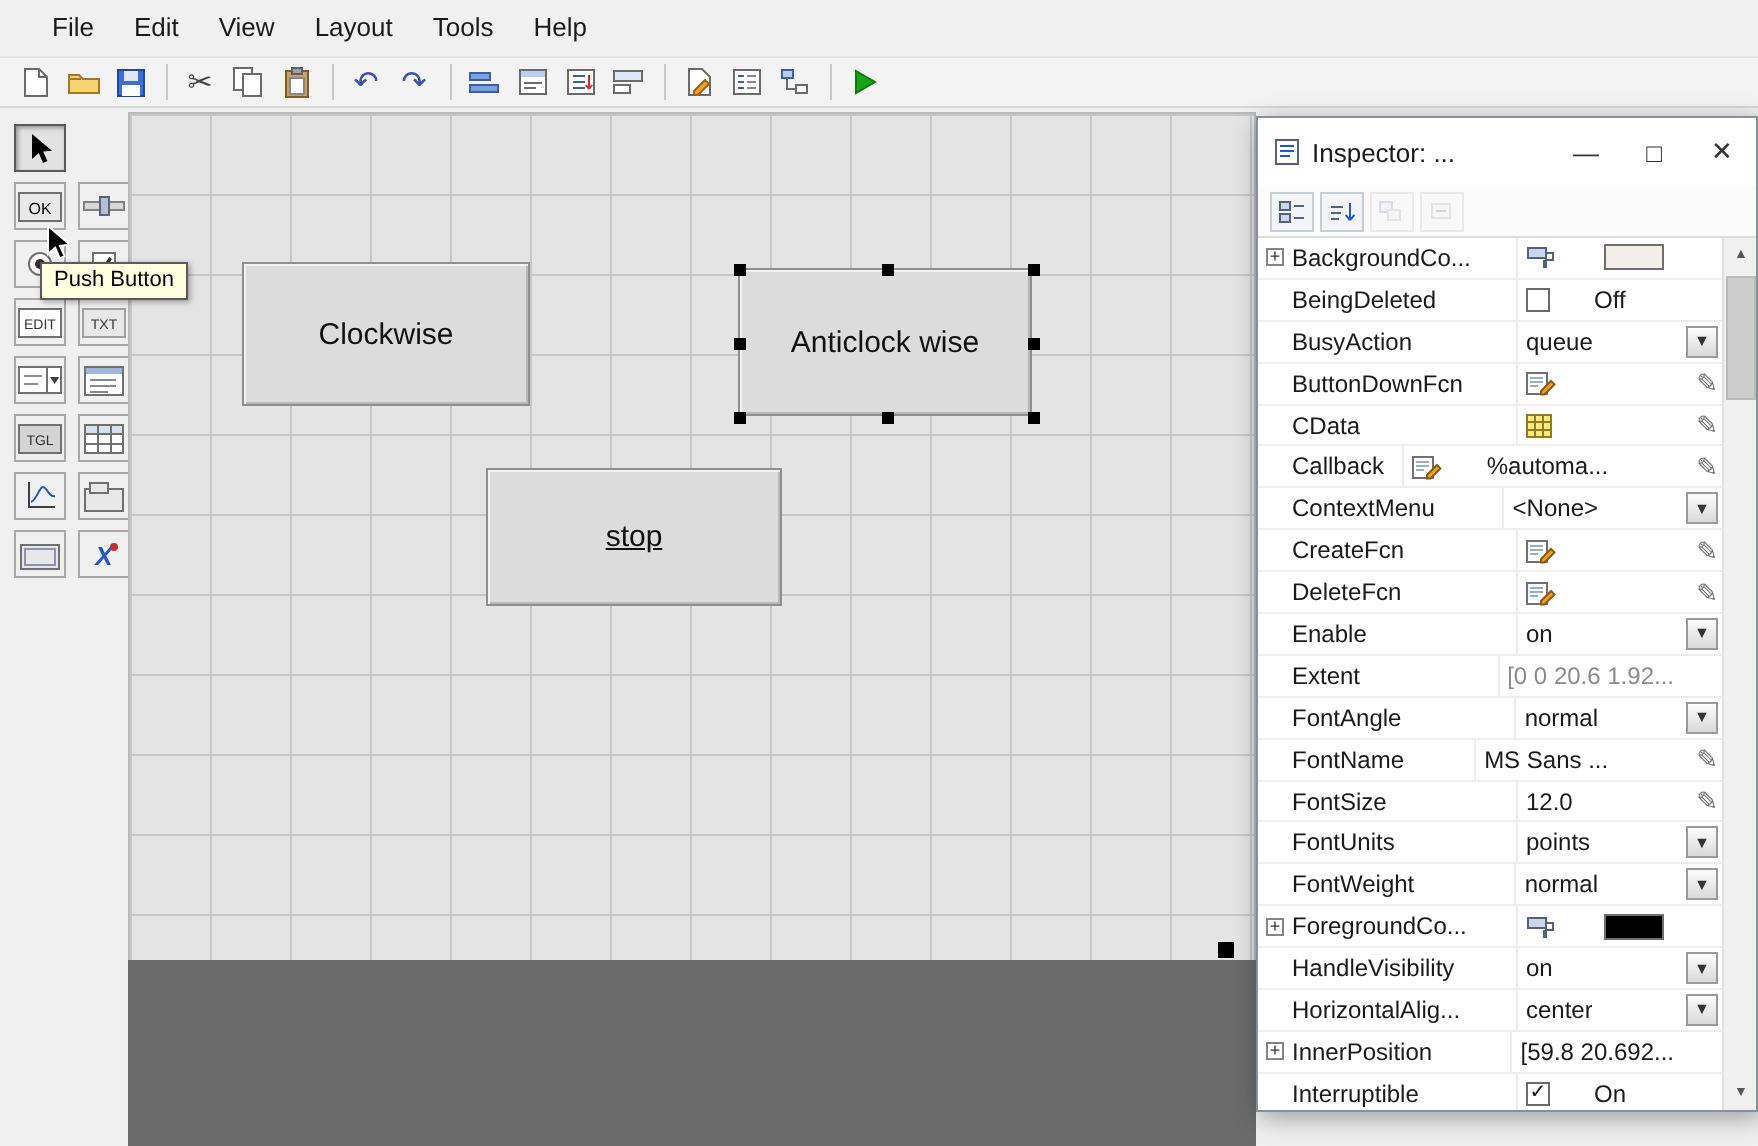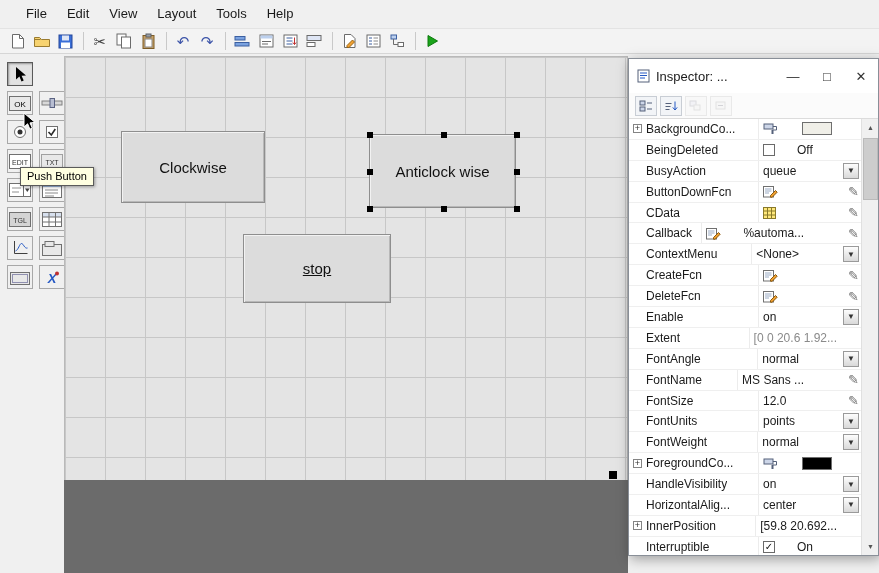--- a/index.html
+++ b/index.html
@@ -45,21 +45,21 @@
 
   .ui-button { position:absolute; background:#dcdcdc; border:1px solid #8e8e8e;
                box-shadow:inset 1px 1px 0 #f2f2f2, inset -1px -1px 0 #b8b8b8;
                display:flex; align-items:center; justify-content:center;
                font-size:15px; color:#111; }
   .handle { position:absolute; width:6px; height:6px; background:#000; }
 
   
   .tooltip { position:absolute; left:20px; top:131px; background:#ffffe1; border:1px solid #5a5a5a;
              padding:2px 6px 3px 6px; font-size:11px; color:#000; z-index:60;
-             box-shadow:1px 1px 3px rgba(0,0,0,.35); white-space:nowrap;margin-top:36px; }
+             box-shadow:1px 1px 3px rgba(0,0,0,.35); white-space:nowrap; }
   .cursor { position:absolute; left:22px; top:112px; z-index:61; }
 
   
   .inspector { position:absolute; left:628px; top:58px; width:251px; height:498px; background:#14b8a6;
                border:1px solid #898f98; box-shadow:2px 3px 12px rgba(0,0,0,.35); z-index:50; overflow:hidden; }
   .insp-titlebar { height:34px; display:flex; align-items:center; padding-left:8px; background:#fff; }
   .insp-title { font-size:13px; margin-left:6px; flex:0 0 auto; }
   .insp-title-spacer { flex:1; }
   .win-btn { width:34px; height:34px; display:flex; align-items:center; justify-content:center;
              font-size:13px; color:#333; }

